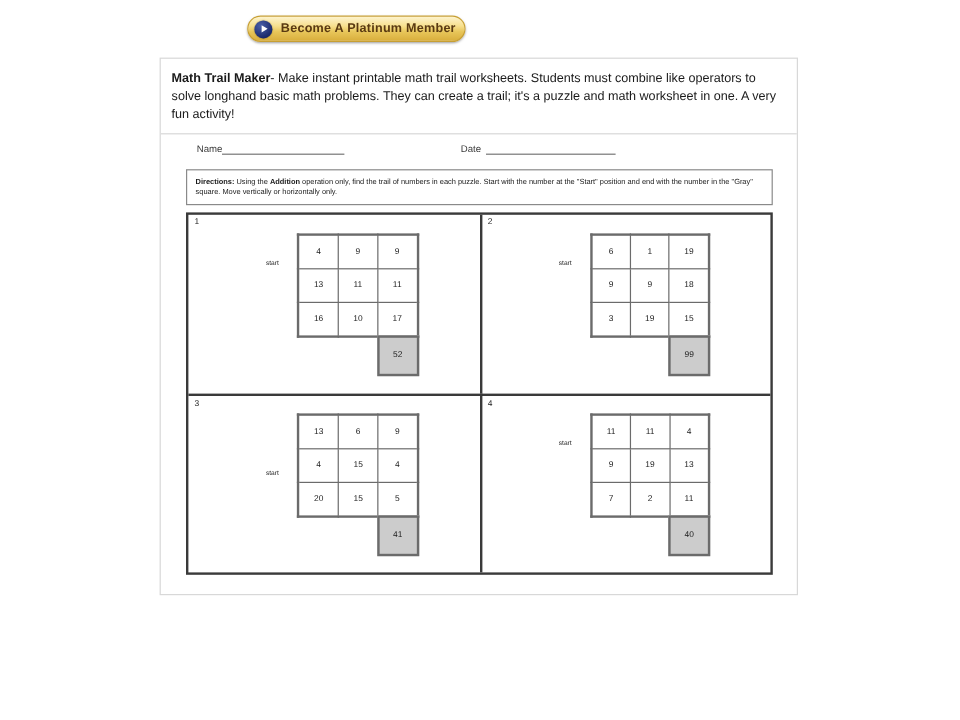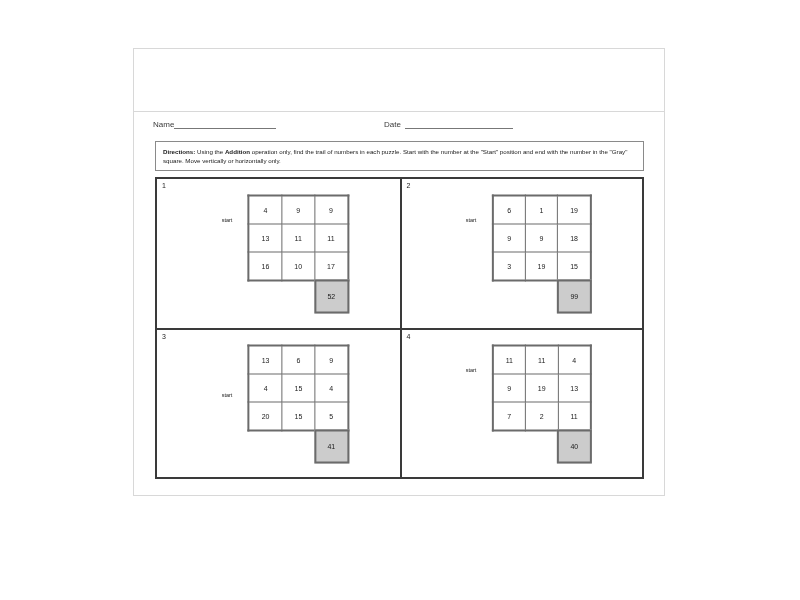--- a/index.html
+++ b/index.html
@@ -106,21 +106,21 @@
   .namedate {
     position: absolute;
     left: 18px;
     top: 70px;
     width: 500px;
     height: 16px;
     font-size: 8px;
     color: #333;
   }
   .nd-item { position: absolute; display: flex; align-items: flex-end; }
-  .nd-name { left: 1px; align-items: center; }
+  .nd-name { left: 12px; align-items: center; }
   .nd-date { left: 232px; }
   .nd-label { font-size: 8px; color: #3a3a3a; }
   .nd-line {
     display: inline-block;
     border-bottom: 1px solid #777;
     height: 9px;
   }
   .nd-name .nd-line { width: 102px; }
   .nd-date .nd-line { width: 108px; margin-left: 4px; }
 
@@ -218,26 +218,35 @@
   .start-row1 { top: 22px; }
   .start-row2 { top: 47px; }
 </style>
 </head>
 <body>
 
 <div id="page">
 
   <div class="btn-bar">
 
+    <div class="pill pill-1">
+      <span class="play-circle">
+        <span class="play-tri"></span>
+      </span>
+      <span class="pill-label">Become A Platinum Member</span>
+    </div>
 
 
   </div>
 
   <div class="sheet">
 
+    <div class="intro">
+      <b>Math Trail Maker</b><span>- Make instant printable math trail worksheets. Students must combine like operators to solve longhand basic math problems. They can create a trail; it's a puzzle and math worksheet in one. A very fun activity!</span>
+    </div>
 
     <div class="sheet-rule"></div>
 
     <div class="namedate">
       <div class="nd-item nd-name">
         <span class="nd-label">Name</span>
         <span class="nd-line"></span>
       </div>
       <div class="nd-item nd-date">
         <span class="nd-label">Date</span>

